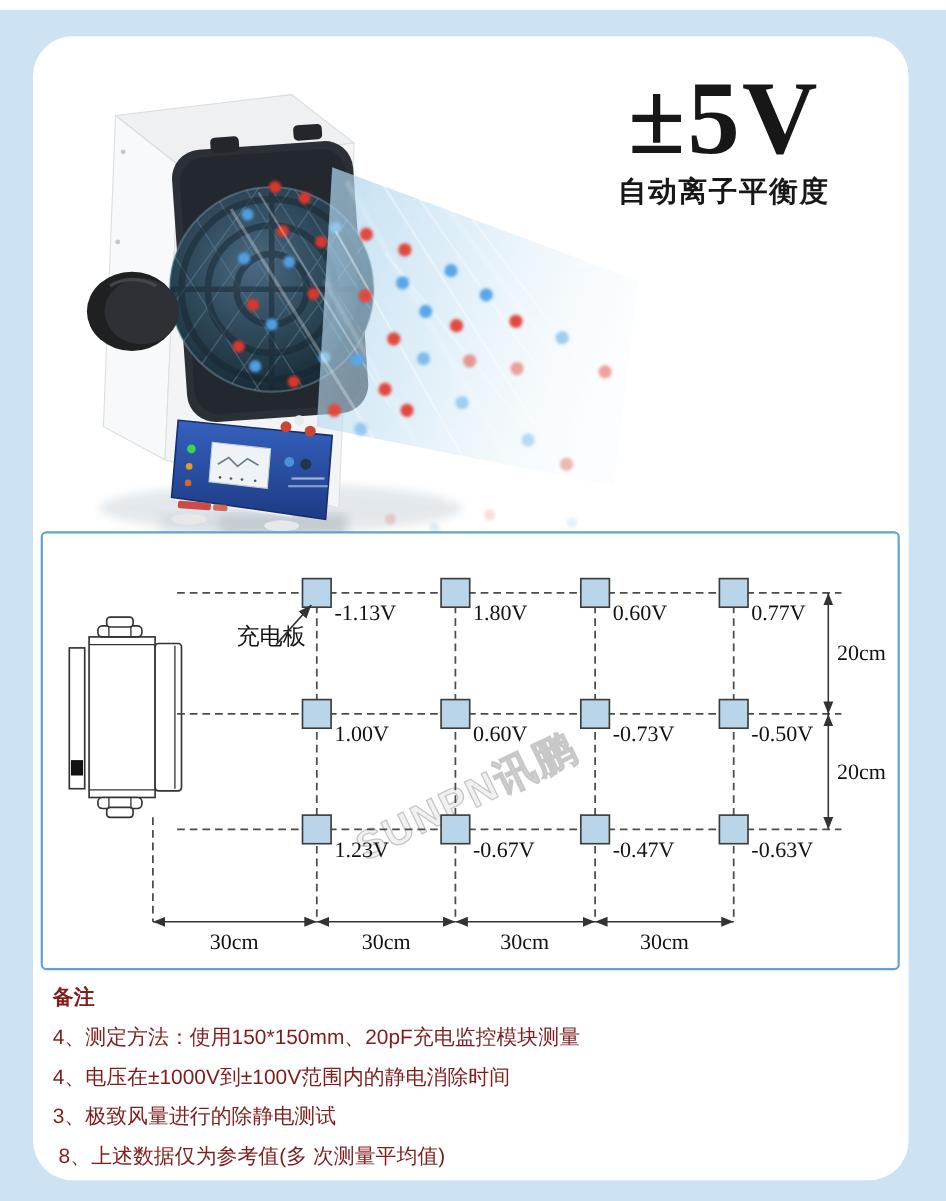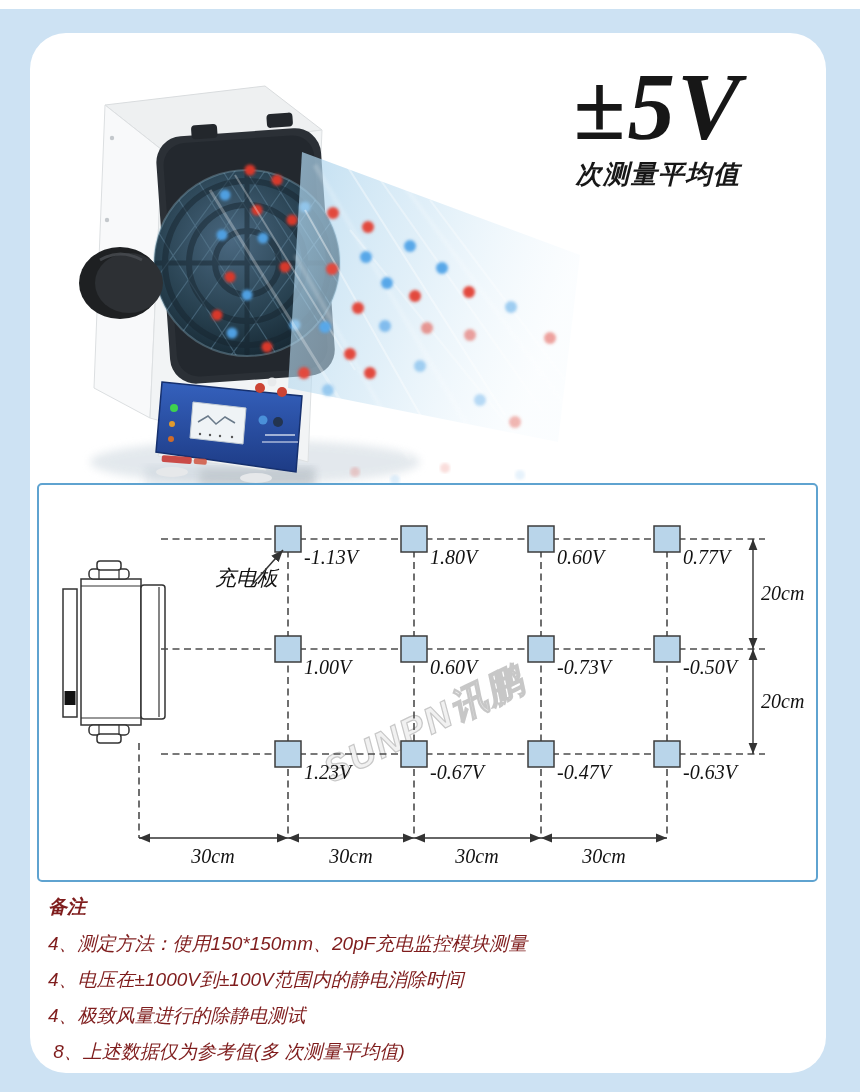--- a/index.html
+++ b/index.html
@@ -1,17 +1,17 @@
 <!DOCTYPE html>
 <html><head>
 <meta charset="utf-8">
 <style>
   html,body{margin:0;padding:0;}
   body{width:860px;height:1092px;background:#cde2f3;font-family:"Liberation Sans",sans-serif;position:relative;overflow:hidden;}
-  .stage{position:absolute;left:0;top:0;width:728px;height:1092px;font-style:italic;}
+  .stage{position:absolute;left:0;top:0;width:728px;height:1092px;}
   .top-strip{position:absolute;left:0;top:0;width:860px;height:9px;background:#ffffff;}
   .card{position:absolute;left:30px;top:33px;width:796px;height:1040px;background:#ffffff;border-radius:36px;}
   
   .hero{position:absolute;left:500px;top:28px;width:256px;text-align:center;color:#171717;}
   .hero-headline{font-family:"Liberation Serif","DejaVu Serif",serif;font-weight:bold;font-size:95px;line-height:0.98;letter-spacing:2px;}
   .hero-sub{font-size:26px;font-weight:bold;letter-spacing:1.5px;margin-top:3px;white-space:nowrap;}
   
   .product{position:absolute;left:20px;top:37px;width:540px;height:430px;}
   
   .diagram-panel{position:absolute;left:7px;top:450px;width:781px;height:399px;background:#ffffff;border:2.5px solid #5fa3d0;border-radius:5px;box-sizing:border-box;}
@@ -34,21 +34,21 @@
 </head>
 <body>
 
 <div class="stage">
   <div class="top-strip"></div>
 
   <div class="card">
 
     <div class="hero">
       <div class="hero-headline">±5V</div>
-      <div class="hero-sub">次测量平均值</div>
+      <div class="hero-sub">自动离子平衡度</div>
     </div>
 
     <svg class="product" viewBox="0 0 540 430">
       <defs>
         <linearGradient id="flow" x1="0" y1="0" x2="1" y2="0.35">
           <stop offset="0" stop-color="#a9d2ec" stop-opacity="0.75"></stop>
           <stop offset="0.5" stop-color="#c3e0f2" stop-opacity="0.5"></stop>
           <stop offset="1" stop-color="#e3f2fb" stop-opacity="0.15"></stop>
         </linearGradient>
         <radialGradient id="fang" cx="0.42" cy="0.38" r="0.78">
@@ -307,18 +307,18 @@
           <text class="dimlabel-r" x="722" y="115">20cm</text>
           <text class="dimlabel-r" x="722" y="223">20cm</text>
         </g>
       </svg>
     </div>
 
     <div class="notes">
       <div class="notes-title">备注</div>
       <div class="note-item">4、测定方法：使用150*150mm、20pF充电监控模块测量</div>
       <div class="note-item">4、电压在±1000V到±100V范围内的静电消除时间</div>
-      <div class="note-item">4、极致风量进行的除静电测试</div>
+      <div class="note-item">3、极致风量进行的除静电测试</div>
       <div class="note-item"> 8、上述数据仅为参考值(多 次测量平均值)</div>
     </div>
 
   </div>
 </div>
 
 </body></html>

